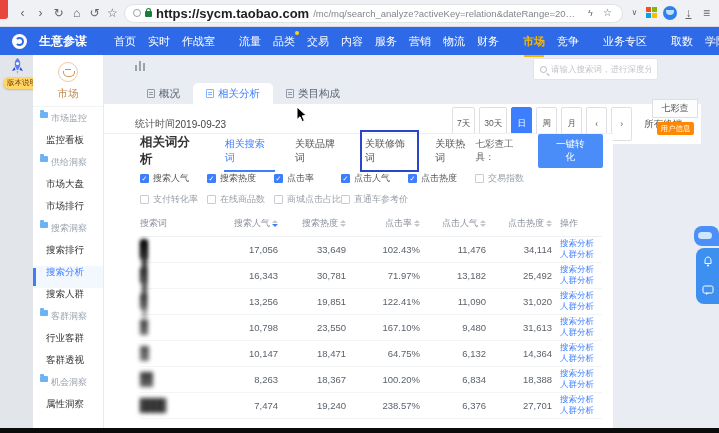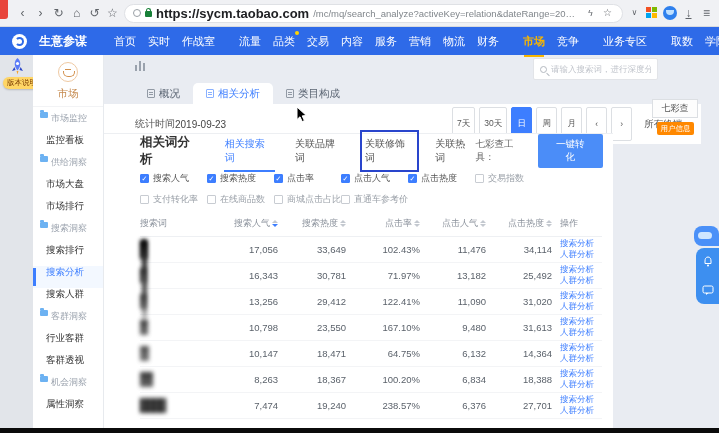--- a/index.html
+++ b/index.html
@@ -404,21 +404,21 @@
               <td>13,182</td>
               <td>25,492</td>
               <td class="act">
                   <a>搜索分析</a>
                   <a>人群分析</a>
                 </td>
             </tr>
             <tr>
               <td><span class="smudge s3"></span></td>
               <td>13,256</td>
-              <td>29,412</td>
+              <td>19,851</td>
               <td>122.41%</td>
               <td>11,090</td>
               <td>31,020</td>
               <td class="act">
                   <a>搜索分析</a>
                   <a>人群分析</a>
                 </td>
             </tr>
             <tr>
               <td><span class="smudge s4"></span></td>

